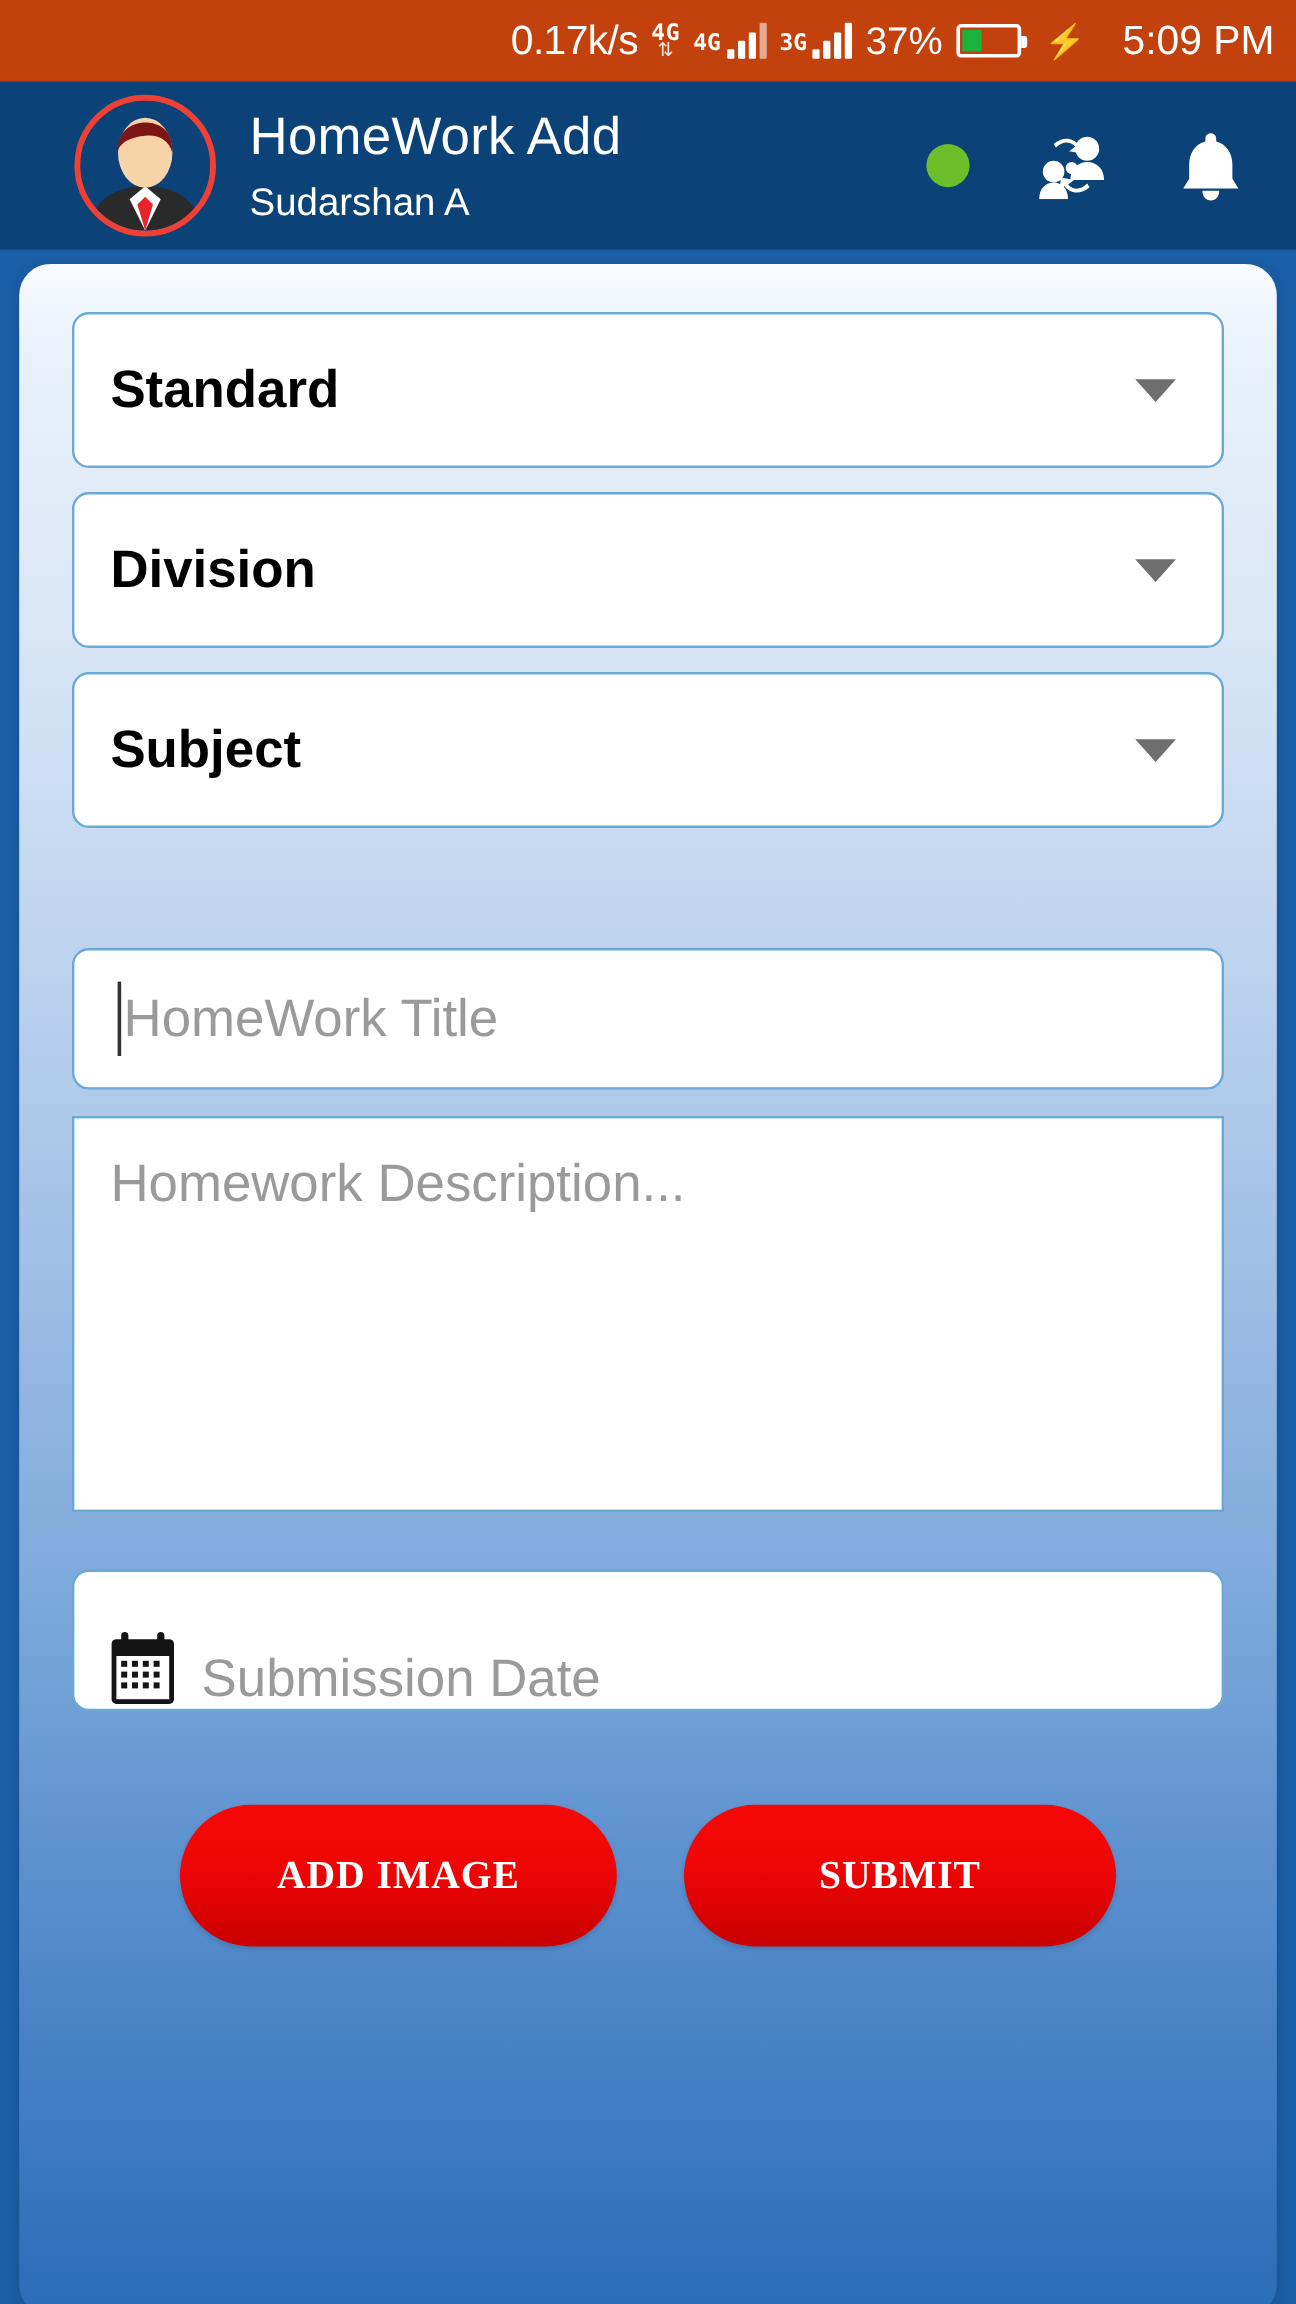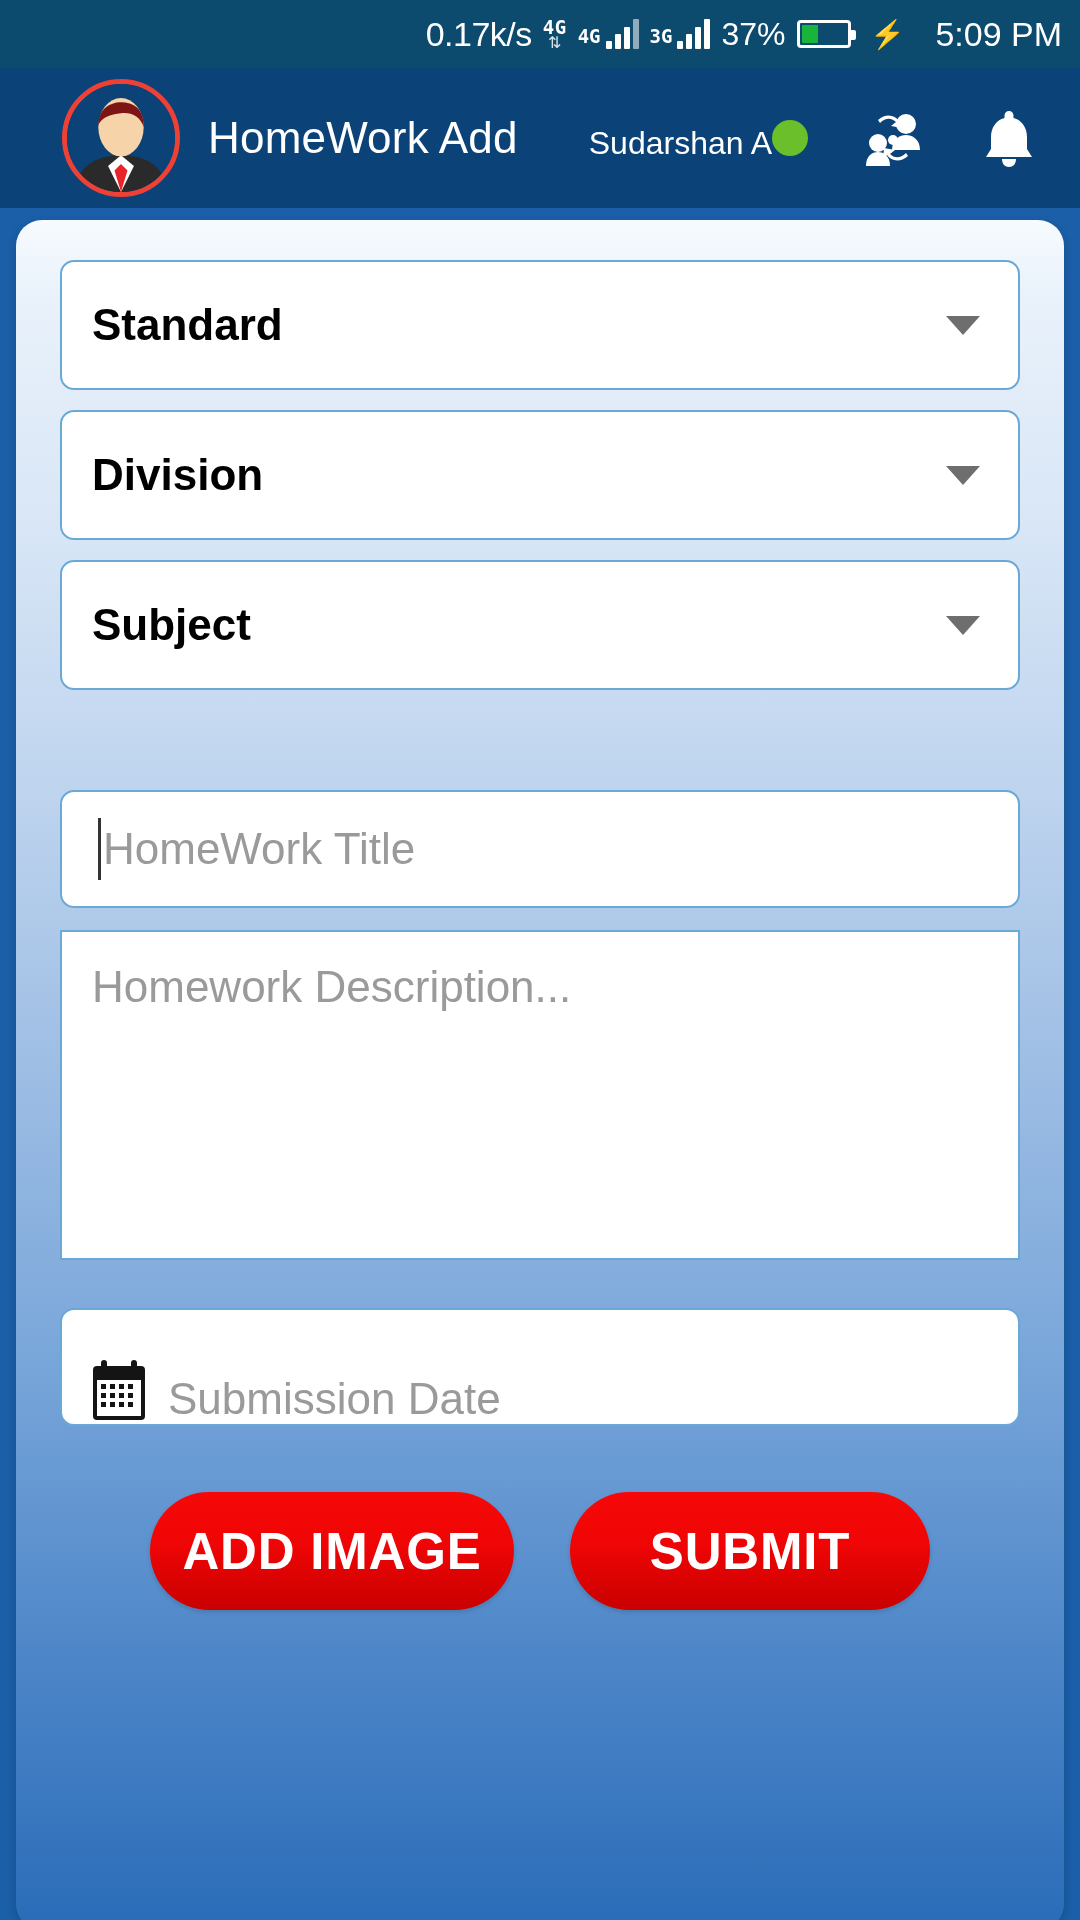--- a/index.html
+++ b/index.html
@@ -8,21 +8,21 @@
     height: 1920px;
     overflow: hidden;
     font-family: "Liberation Sans", sans-serif;
     background: #1b5fa8;
   }
 
   
   .status-bar {
     height: 68px;
     width: 100%;
-    background: #0c4a6e;
+    background: #c2410c;
     display: flex;
     align-items: center;
     justify-content: flex-end;
     padding-right: 18px;
     color: #ffffff;
     gap: 11px;
   }
   .status-speed {
     font-size: 34px;
     letter-spacing: -0.5px;
@@ -106,21 +106,21 @@
     overflow: hidden;
     flex: 0 0 auto;
     background: #0b4277;
     position: relative;
   }
   .avatar svg { display: block; width: 100%; height: 100%; }
 
   .title-block {
     margin-left: 28px;
     display: flex;
-    flex-direction: row;
+    flex-direction: column;
     justify-content: space-between;
     flex: 1 1 auto;
   }
   .app-title {
     color: #ffffff;
     font-size: 44px;
     font-weight: 400;
     line-height: 1.1;
     letter-spacing: 0.2px;
   }
@@ -239,30 +239,31 @@
     display: flex;
     justify-content: center;
     gap: 56px;
     margin-top: 66px;
   }
   .pill-btn {
     border: none;
     border-radius: 999px;
     background: linear-gradient(180deg, #f70808 0%, #ef0505 45%, #c90000 100%);
     color: #ffffff;
-    font-size: 51px;
+    font-size: 33px;
     font-weight: 700;
     letter-spacing: 0.8px;
     height: 118px;
     display: flex;
     align-items: center;
     justify-content: center;
-    font-family: Liberation Sans, sans-serif;
+    font-family: Liberation Serif, serif;
     box-shadow: 0 2px 4px rgba(0,0,0,0.15);
     cursor: pointer;
+    margin-top: 12px;
   }
   .btn-add { width: 364px; }
   .btn-submit { width: 360px; }
 </style>
 </head>
 <body>
 
 <div class="status-bar">
   <span class="status-speed">0.17k/s</span>
 

